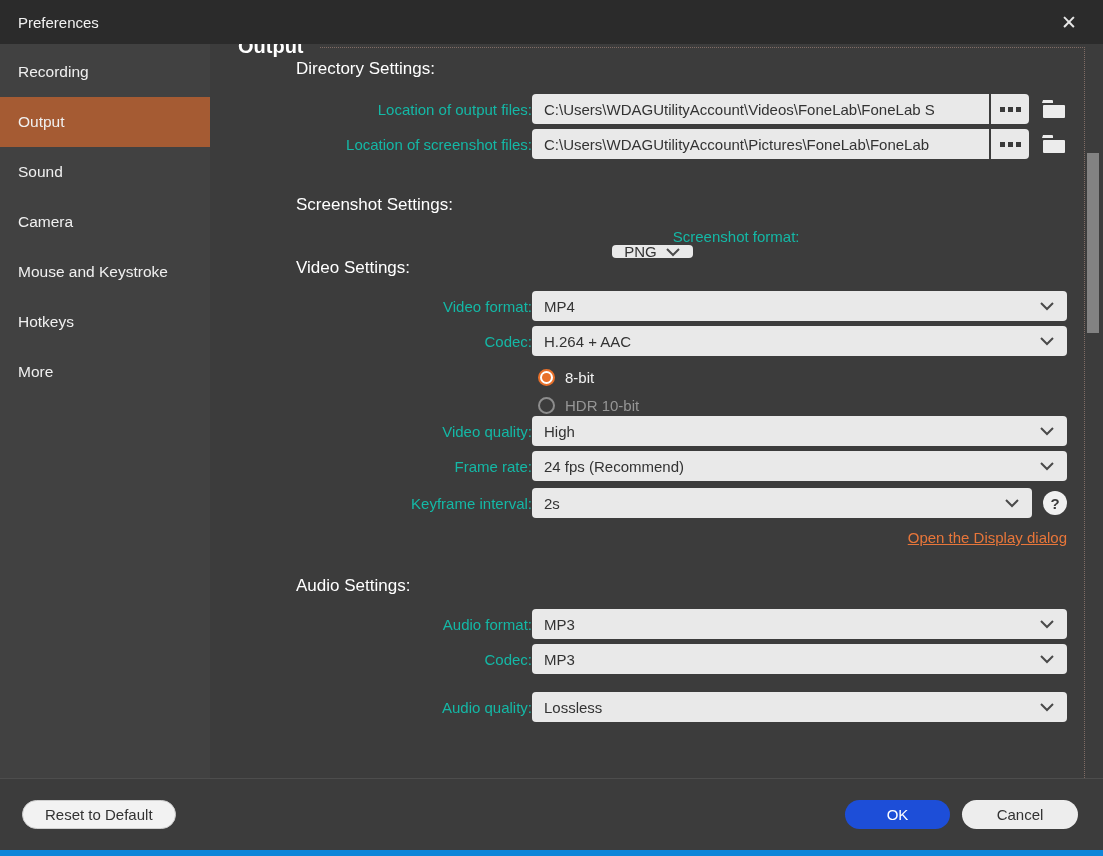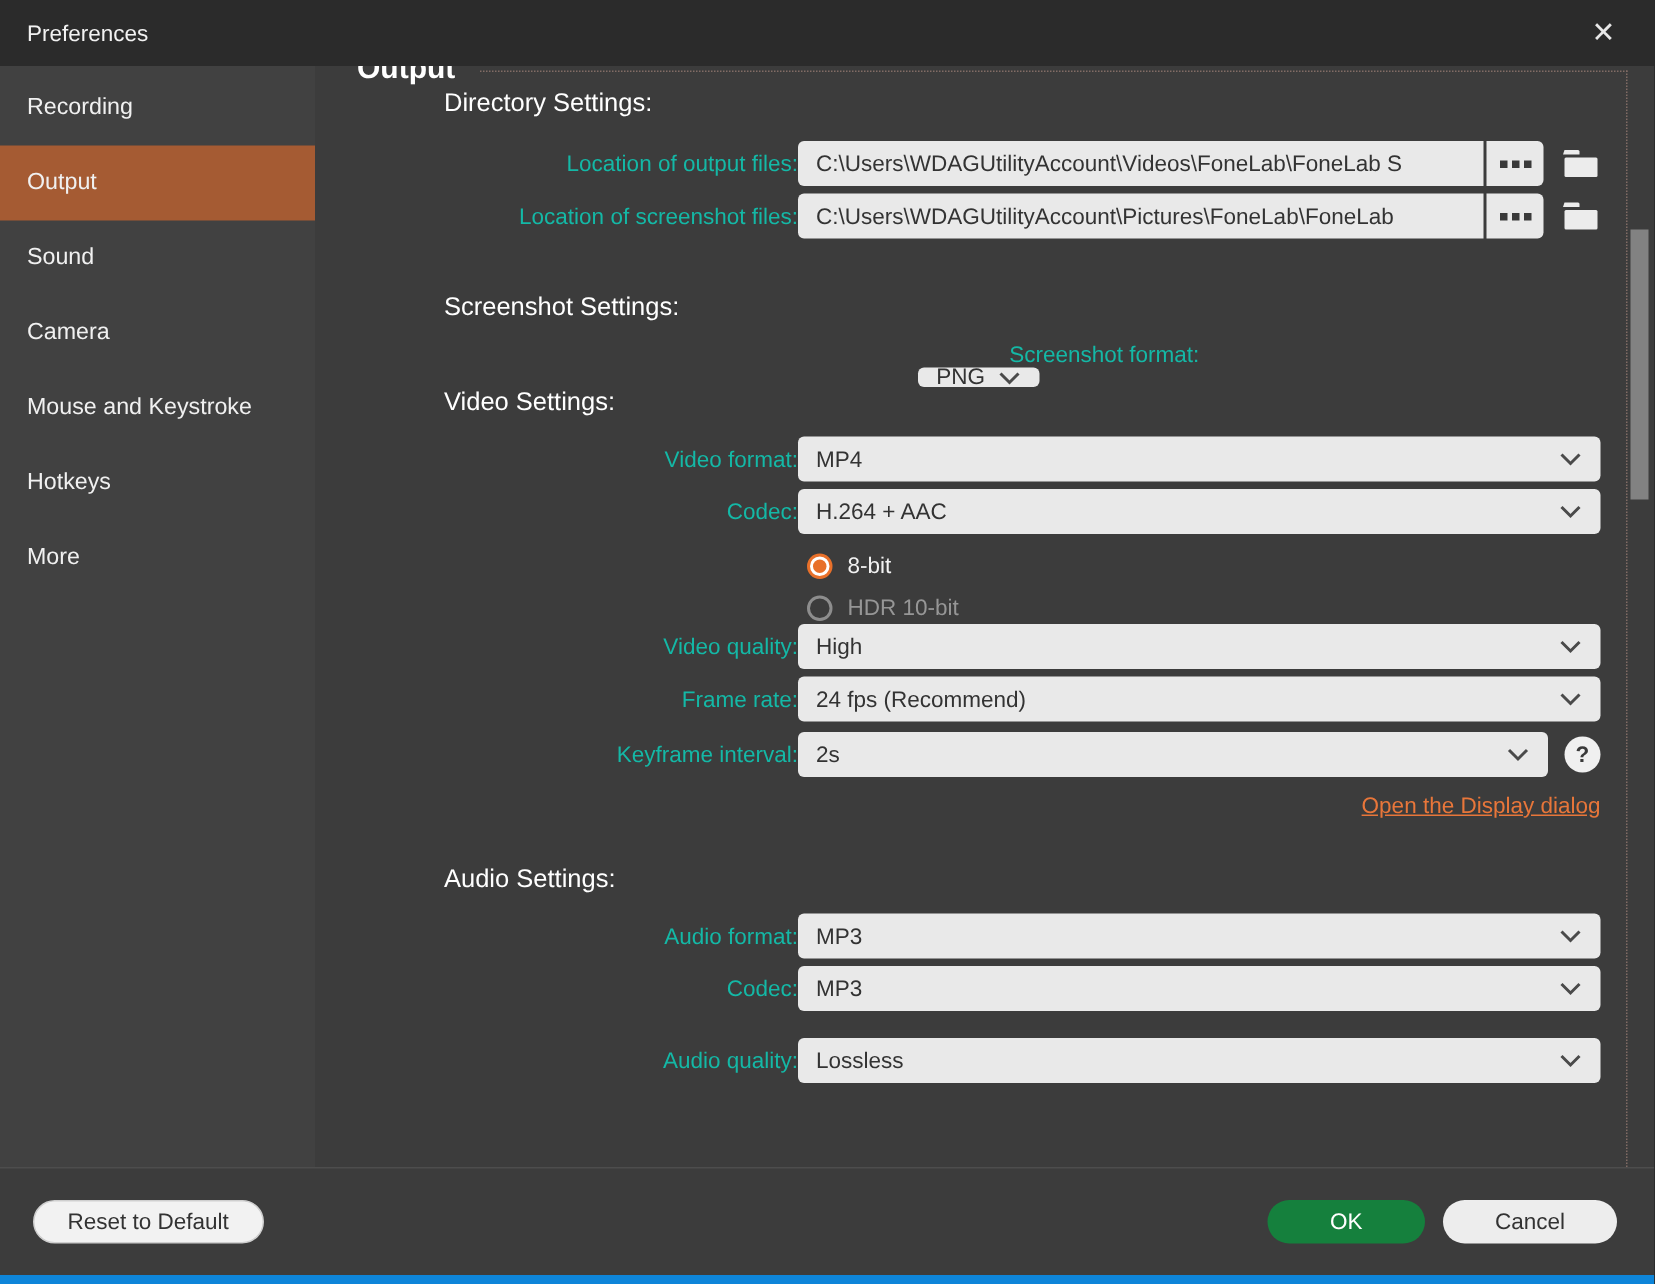--- a/index.html
+++ b/index.html
@@ -41,21 +41,21 @@
   .link-row{text-align:right;height:18px;line-height:18px;}
   .link{color:#e8763a;font-size:15px;text-decoration:underline;cursor:pointer;}
 
   
   .scrollbar-thumb{position:absolute;right:4px;top:153px;width:12px;height:180px;background:#828282;cursor:pointer;}
 
   
   .footer{position:absolute;left:0;right:0;bottom:6px;height:72px;background:#3c3c3c;border-top:1px solid #4d4d4d;display:flex;align-items:center;}
   .btn{height:29px;border:none;border-radius:15px;font-size:15px;display:flex;align-items:center;justify-content:center;cursor:pointer;}
   .btn-reset{margin-left:22px;padding:0 22px;background:#f2f2f2;color:#333;border:1px solid #cfcfcf;}
-  .btn-ok{margin-left:auto;width:105px;background:#15803d;color:#fff;}
+  .btn-ok{margin-left:auto;width:105px;background:#1d4ed8;color:#fff;}
   .btn-cancel{margin-left:12px;margin-right:25px;width:116px;background:#ededed;color:#333;}
   .taskbar-strip{position:absolute;left:0;right:0;bottom:0;height:6px;background:#0e85d9;}
 
   .folder-svg{display:block;}
   .chev{flex:none;margin-left:8px;}
 </style>
 </head>
 <body>
 
 <div class="window">

